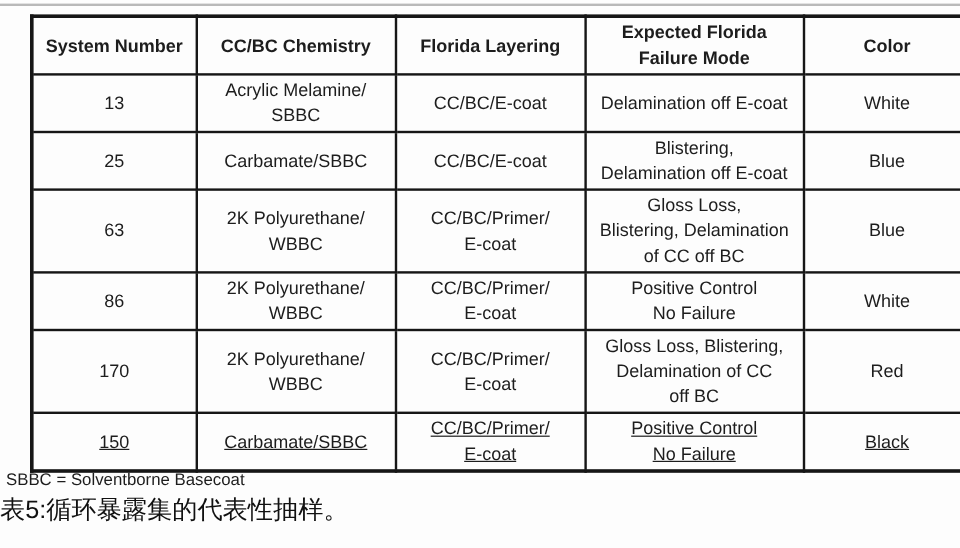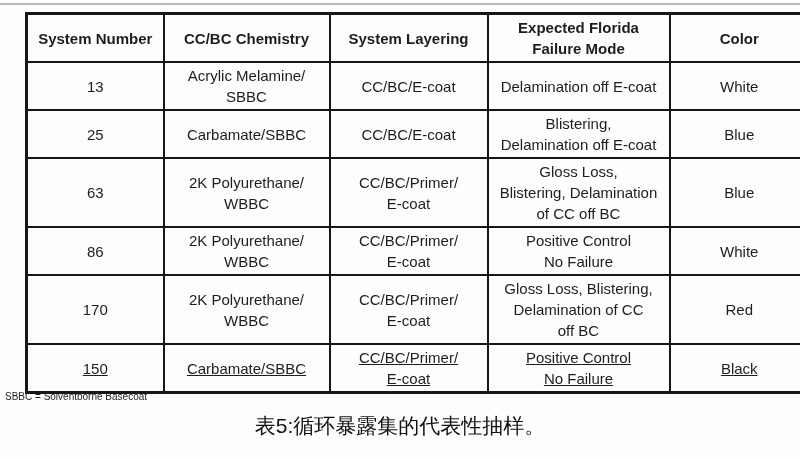--- a/index.html
+++ b/index.html
@@ -61,38 +61,37 @@
   tr.row-h47      { height: 47px; }
   tr.row-h68      { height: 68px; }
   tr.row-h69      { height: 69px; }
   tr.row-h46      { height: 46px; text-decoration: underline; }
   .footnotes {
     position: absolute;
     left: 0;
     top: 391px;
     width: 648px;
     height: 20px;
-    font-size: 10px;
+    font-size: 14px;
   }
   .footnote-sbbc {
     position: absolute;
     left: 5px;
     top: 0;
   }
   .footnote-wbbc {
     position: absolute;
     left: 259px;
     top: 0;
   }
   .caption {
     position: absolute;
     left: 0;
     top: 412px;
     width: 800px;
-    text-align: center;
     font-size: 21px;
     line-height: 28px;
     color: #111111;
   }
 </style>
 </head>
 <body>
 
 <div class="top-rule"></div>
 
@@ -101,21 +100,21 @@
     <col class="c1">
       <col class="c2">
       <col class="c3">
       <col class="c4">
       <col class="c5">
   </colgroup>
   <thead>
     <tr class="header-row">
       <th>System Number</th>
       <th>CC/BC Chemistry</th>
-      <th>System Layering</th>
+      <th>Florida Layering</th>
       <th>Expected Florida
 Failure Mode</th>
       <th>Color</th>
     </tr>
   </thead>
   <tbody>
     <tr class="row-h48">
       <td class="cell-system-number">13</td>
       <td>Acrylic Melamine/
 SBBC</td>

